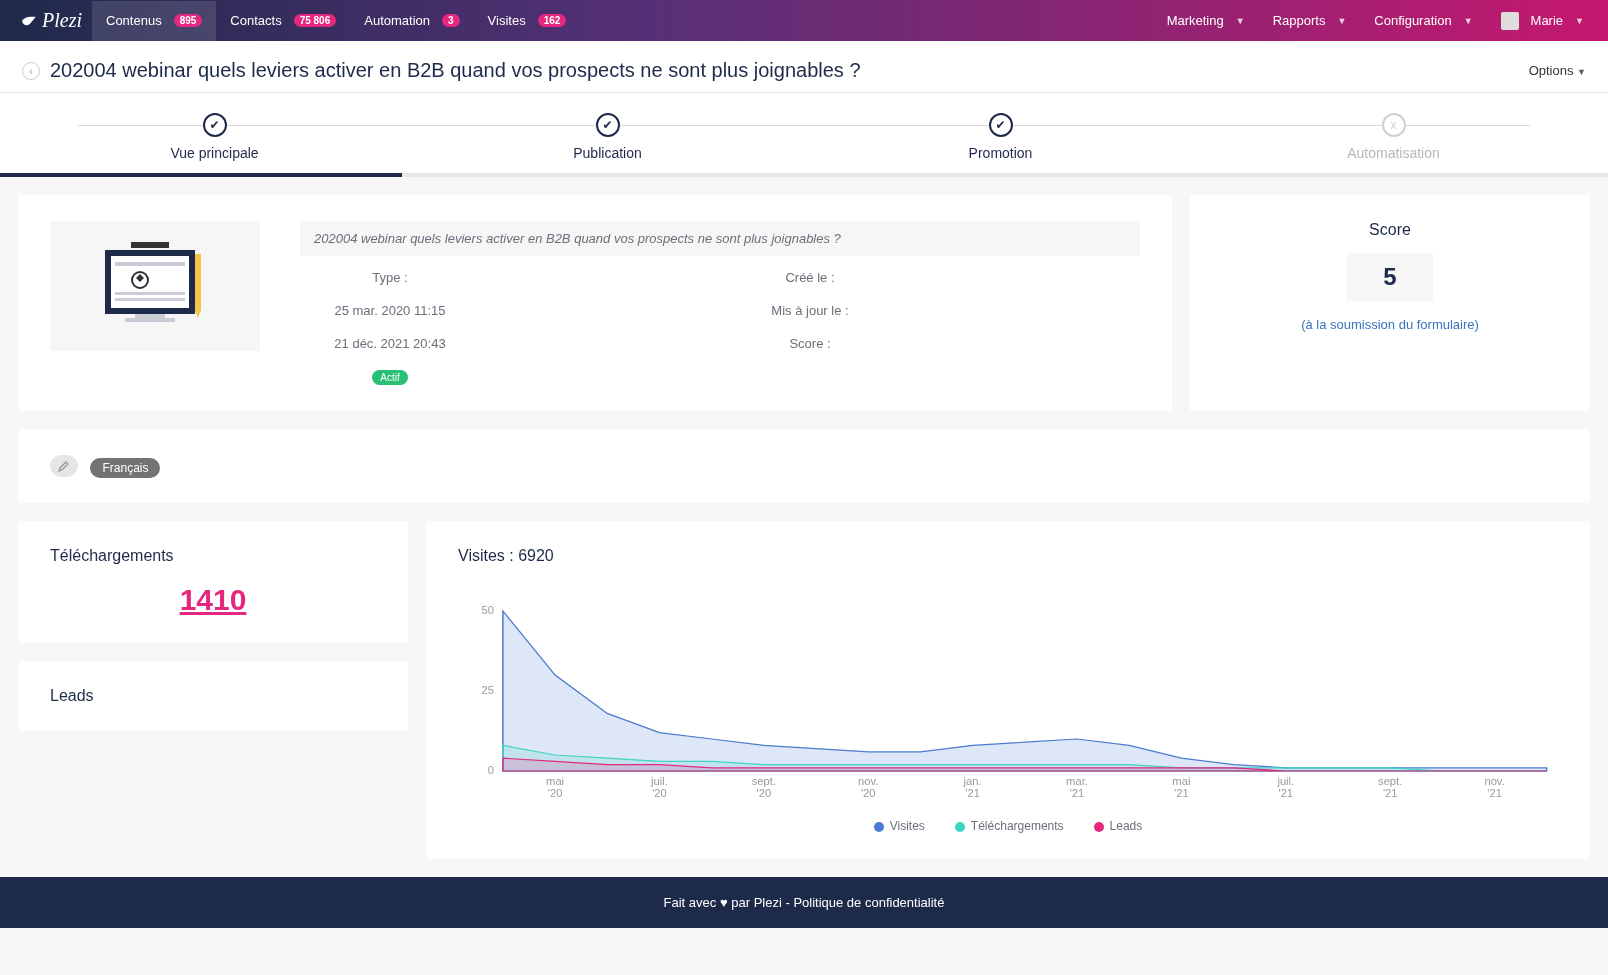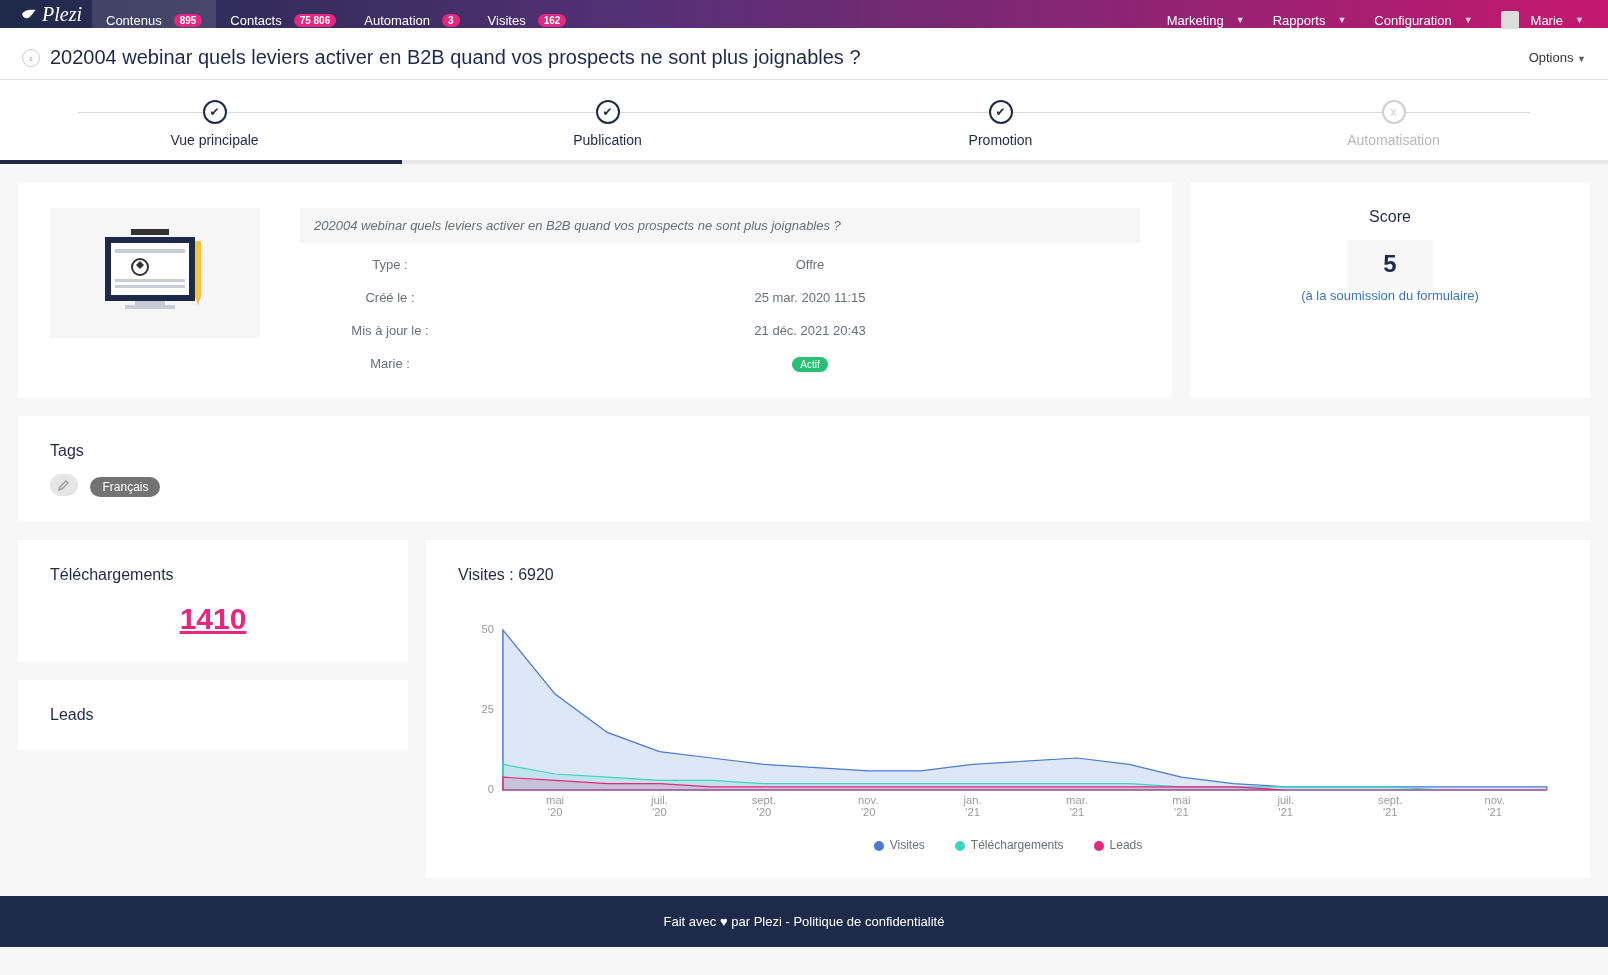--- a/index.html
+++ b/index.html
@@ -1,18 +1,18 @@
 <!DOCTYPE html>
 <html><head>
 <meta charset="utf-8">
 <style>
   * { box-sizing: border-box; margin: 0; padding: 0; }
   body { font-family: -apple-system, BlinkMacSystemFont, "Segoe UI", Helvetica, Arial, sans-serif; background: #f7f7f7; color: #1e2a4a; width: 1608px; }
   
-  .topnav { height: 28px; background: linear-gradient(90deg, #1e2a4a 0%, #553076 40%, #c5186f 100%); display: flex; padding: 0 10px; color: #fff; font-size: 13px; }
+  .topnav { height: 41px; background: linear-gradient(90deg, #1e2a4a 0%, #553076 40%, #c5186f 100%); display: flex; align-items: center; padding: 0 10px; color: #fff; font-size: 13px; }
   .logo { font-family: cursive; font-size: 20px; font-style: italic; display: flex; align-items: center; gap: 4px; padding: 0 10px; }
   .logo svg { display: inline-block; }
   .nav-item { padding: 0 14px; height: 40px; display: flex; align-items: center; gap: 12px; cursor: pointer; white-space: nowrap; }
   .nav-item.active { background: rgba(255,255,255,.12); }
   .badge { background: #e6277f; color: #fff; border-radius: 9px; font-size: 10px; padding: 1px 6px; font-weight: 600; }
   .sp { flex: 1; }
   .caret { font-size: 9px; opacity: .8; }
   .avatar { width: 18px; height: 18px; background: #ddd; border-radius: 2px; display:inline-block; }
 
   
@@ -48,21 +48,21 @@
   .ov-right { flex:1; }
   .ov-title-box { background:#f6f6f6; color:#6a6f7a; font-style:italic; font-size:13px; padding:10px 14px; margin-bottom: 14px; }
   .kv { display:grid; grid-template-columns: 180px 1fr; row-gap:18px; font-size:13px; color:#6a6f7a;text-align:center; }
   .kv .v { color:#6a6f7a; }
   .pill-green { display:inline-block; background:#29bf74; color:#fff; font-size:10px; padding:2px 8px; border-radius:10px; font-weight:500; }
 
   
   .score-panel { text-align:center; }
   .score-panel .score-label { color:#1e2a4a; font-size:16px; margin-bottom:14px; }
   .score-box { background:#f6f6f6; width:86px; margin:0 auto; padding:10px 0; font-size:24px; font-weight:600; color:#1e2a4a; }
-  .score-note { color:#3c73c1; font-size:13px; }
+  .score-note { color:#3c73c1; font-size:13px; margin-top:16px; }
 
   
   .tags-panel h3 { color:#1e2a4a; font-size:16px; font-weight:500; margin-bottom:14px; }
   .tag-edit { display:inline-flex; width:28px;height:22px;background:#e6e6e6;border-radius:11px;align-items:center;justify-content:center;color:#9a9a9a;margin-right:8px; }
   .tag-pink { background:#737373; color:#fff; border-radius:11px; font-size:12px; padding:3px 12px; }
 
   
   .stat-card { background:#fff; padding:26px 32px; }
   .stat-card h3 { color:#1e2a4a; font-size:16px; font-weight:500; }
   .stat-val { color:#e6277f; font-size:30px; font-weight:700; text-align:center; margin-top:18px; text-decoration:underline; }
@@ -179,42 +179,40 @@
             <rect x="100" y="18" width="6" height="56" fill="#f6c445"></rect>
             <polygon points="100,74 106,74 103,82" fill="#f6c445"></polygon>
             <rect x="40" y="78" width="30" height="4" fill="#c9ccd4"></rect>
             <rect x="30" y="82" width="50" height="4" fill="#c9ccd4"></rect>
           </svg>
         </div>
         <div class="ov-right">
           <div class="ov-title-box">202004 webinar quels leviers activer en B2B quand vos prospects ne sont plus joignables ?</div>
           <div class="kv">
             <div>Type :</div>
-            <div class="v">Offre</div>
             <div>Créé le :</div>
             <div class="v">25 mar. 2020 11:15</div>
             <div>Mis à jour le :</div>
             <div class="v">21 déc. 2021 20:43</div>
-            <div>Marie :</div>
+            <div>Score :</div>
             <div class="v"><span class="pill-green">Actif</span></div>
           </div>
         </div>
       </div>
     </div>
 
     <div class="panel side score-panel">
       <div class="score-label">Score</div>
       <div class="score-box">5</div>
       <div class="score-note">(à la soumission du formulaire)</div>
     </div>
   </div>
 
   <div class="row">
     <div class="panel grow tags-panel">
-      <h3>Tags</h3>
       <span class="tag-edit">
         <svg width="12" height="12" viewBox="0 0 12 12">
             <path d="M1 11 l1-3 6-6 2 2 -6 6 -3 1z M8 2 l2 2" stroke="#9a9a9a" stroke-width="1.4" fill="none"></path>
           </svg>
       </span>
       <span class="tag-pink">Français</span>
     </div>
   </div>
 
   <div class="row">

